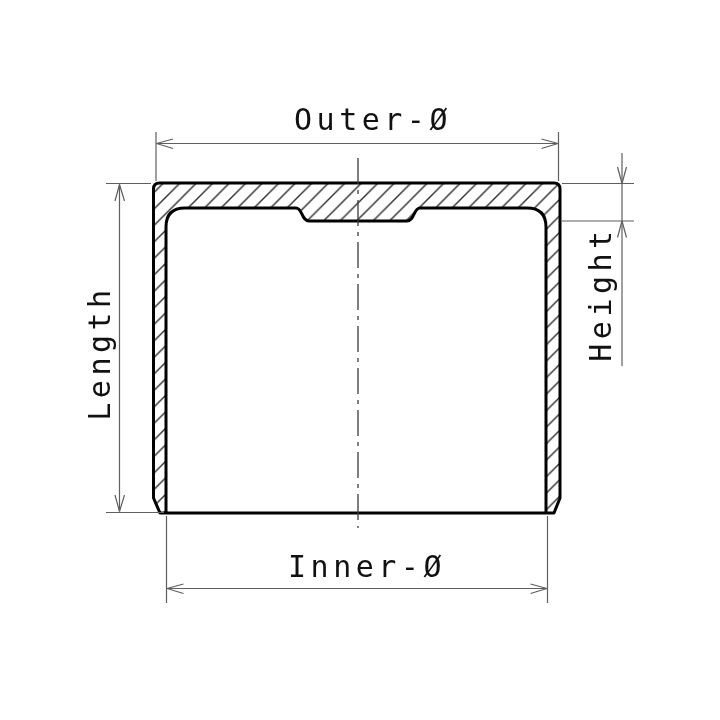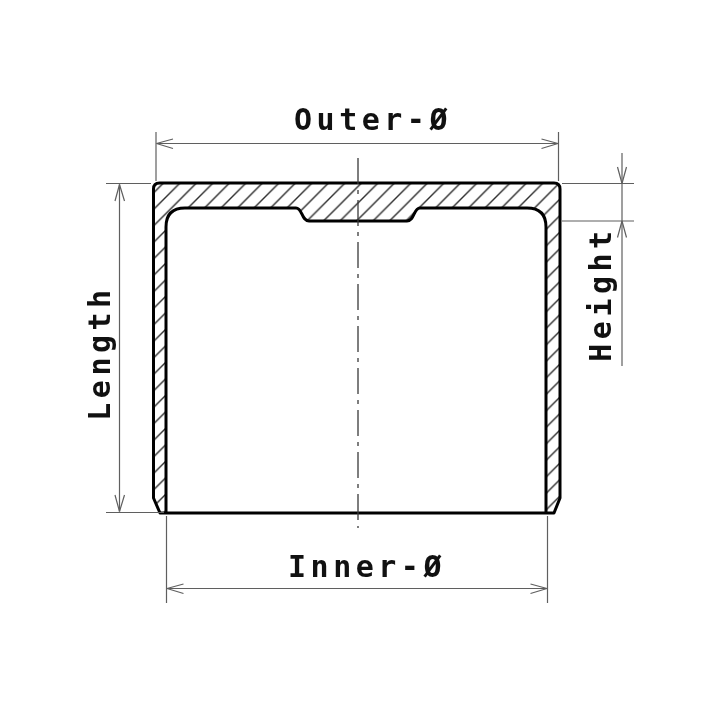--- a/index.html
+++ b/index.html
@@ -8,21 +8,20 @@
     width: 720px;
     height: 720px;
     background: #ffffff;
     overflow: hidden;
   }
   .drawing-stage {
     position: relative;
     width: 720px;
     height: 720px;
     background: #ffffff;
-    font-weight: bold;
   }
   svg { display: block; }
   .dim-label {
     font-family: "DejaVu Sans Mono", "Liberation Mono", monospace;
     font-size: 30px;
     letter-spacing: 4.5px;
   }
   .thin  { fill: none; }
   .thick { stroke-linejoin: round; stroke-linecap: round; }
 </style>

